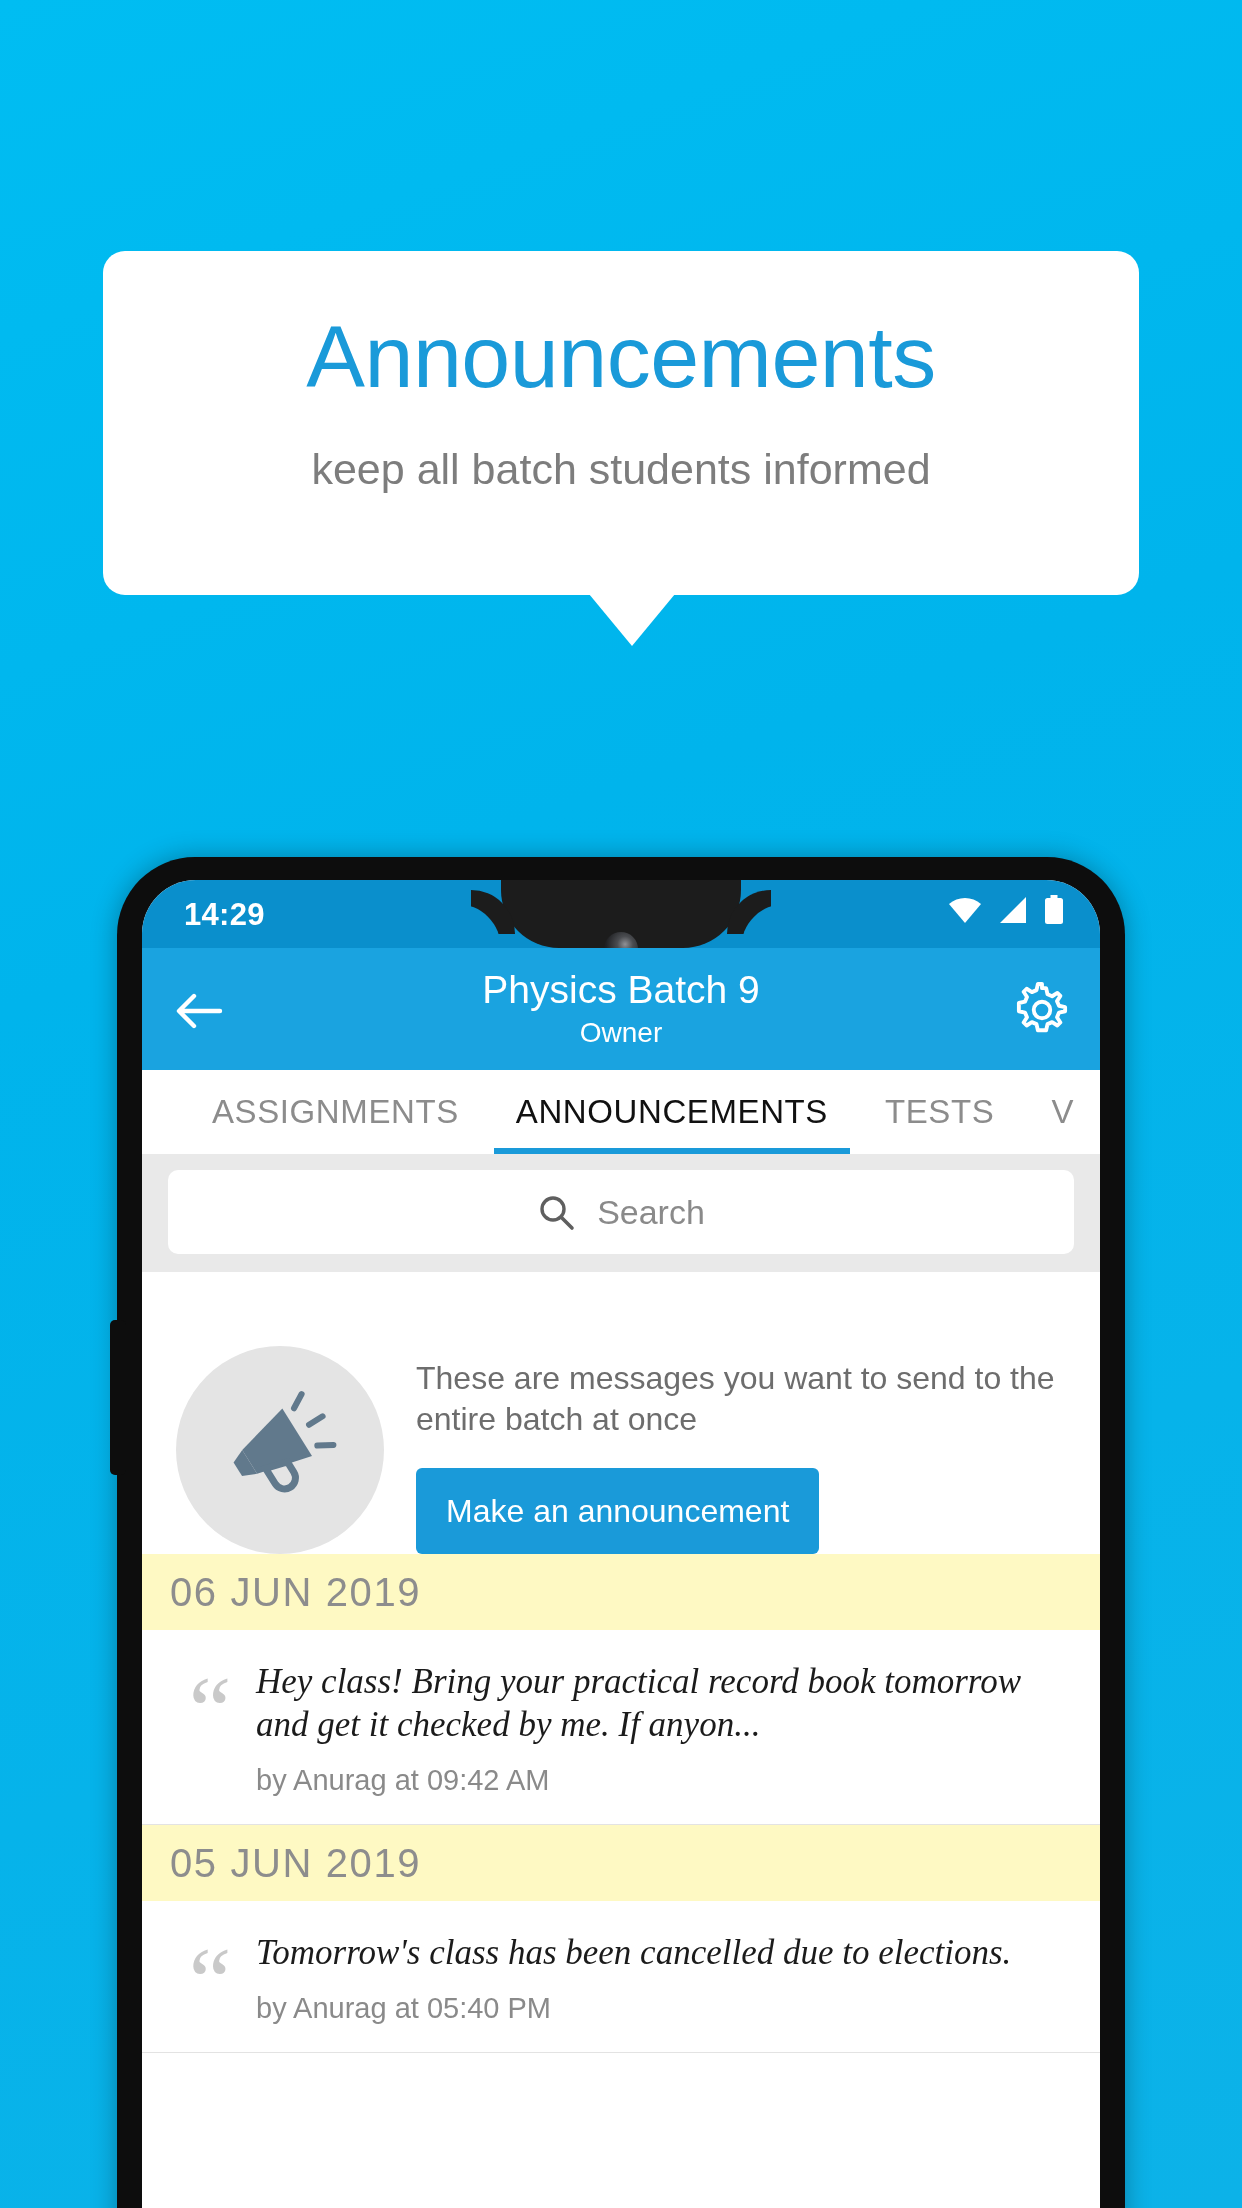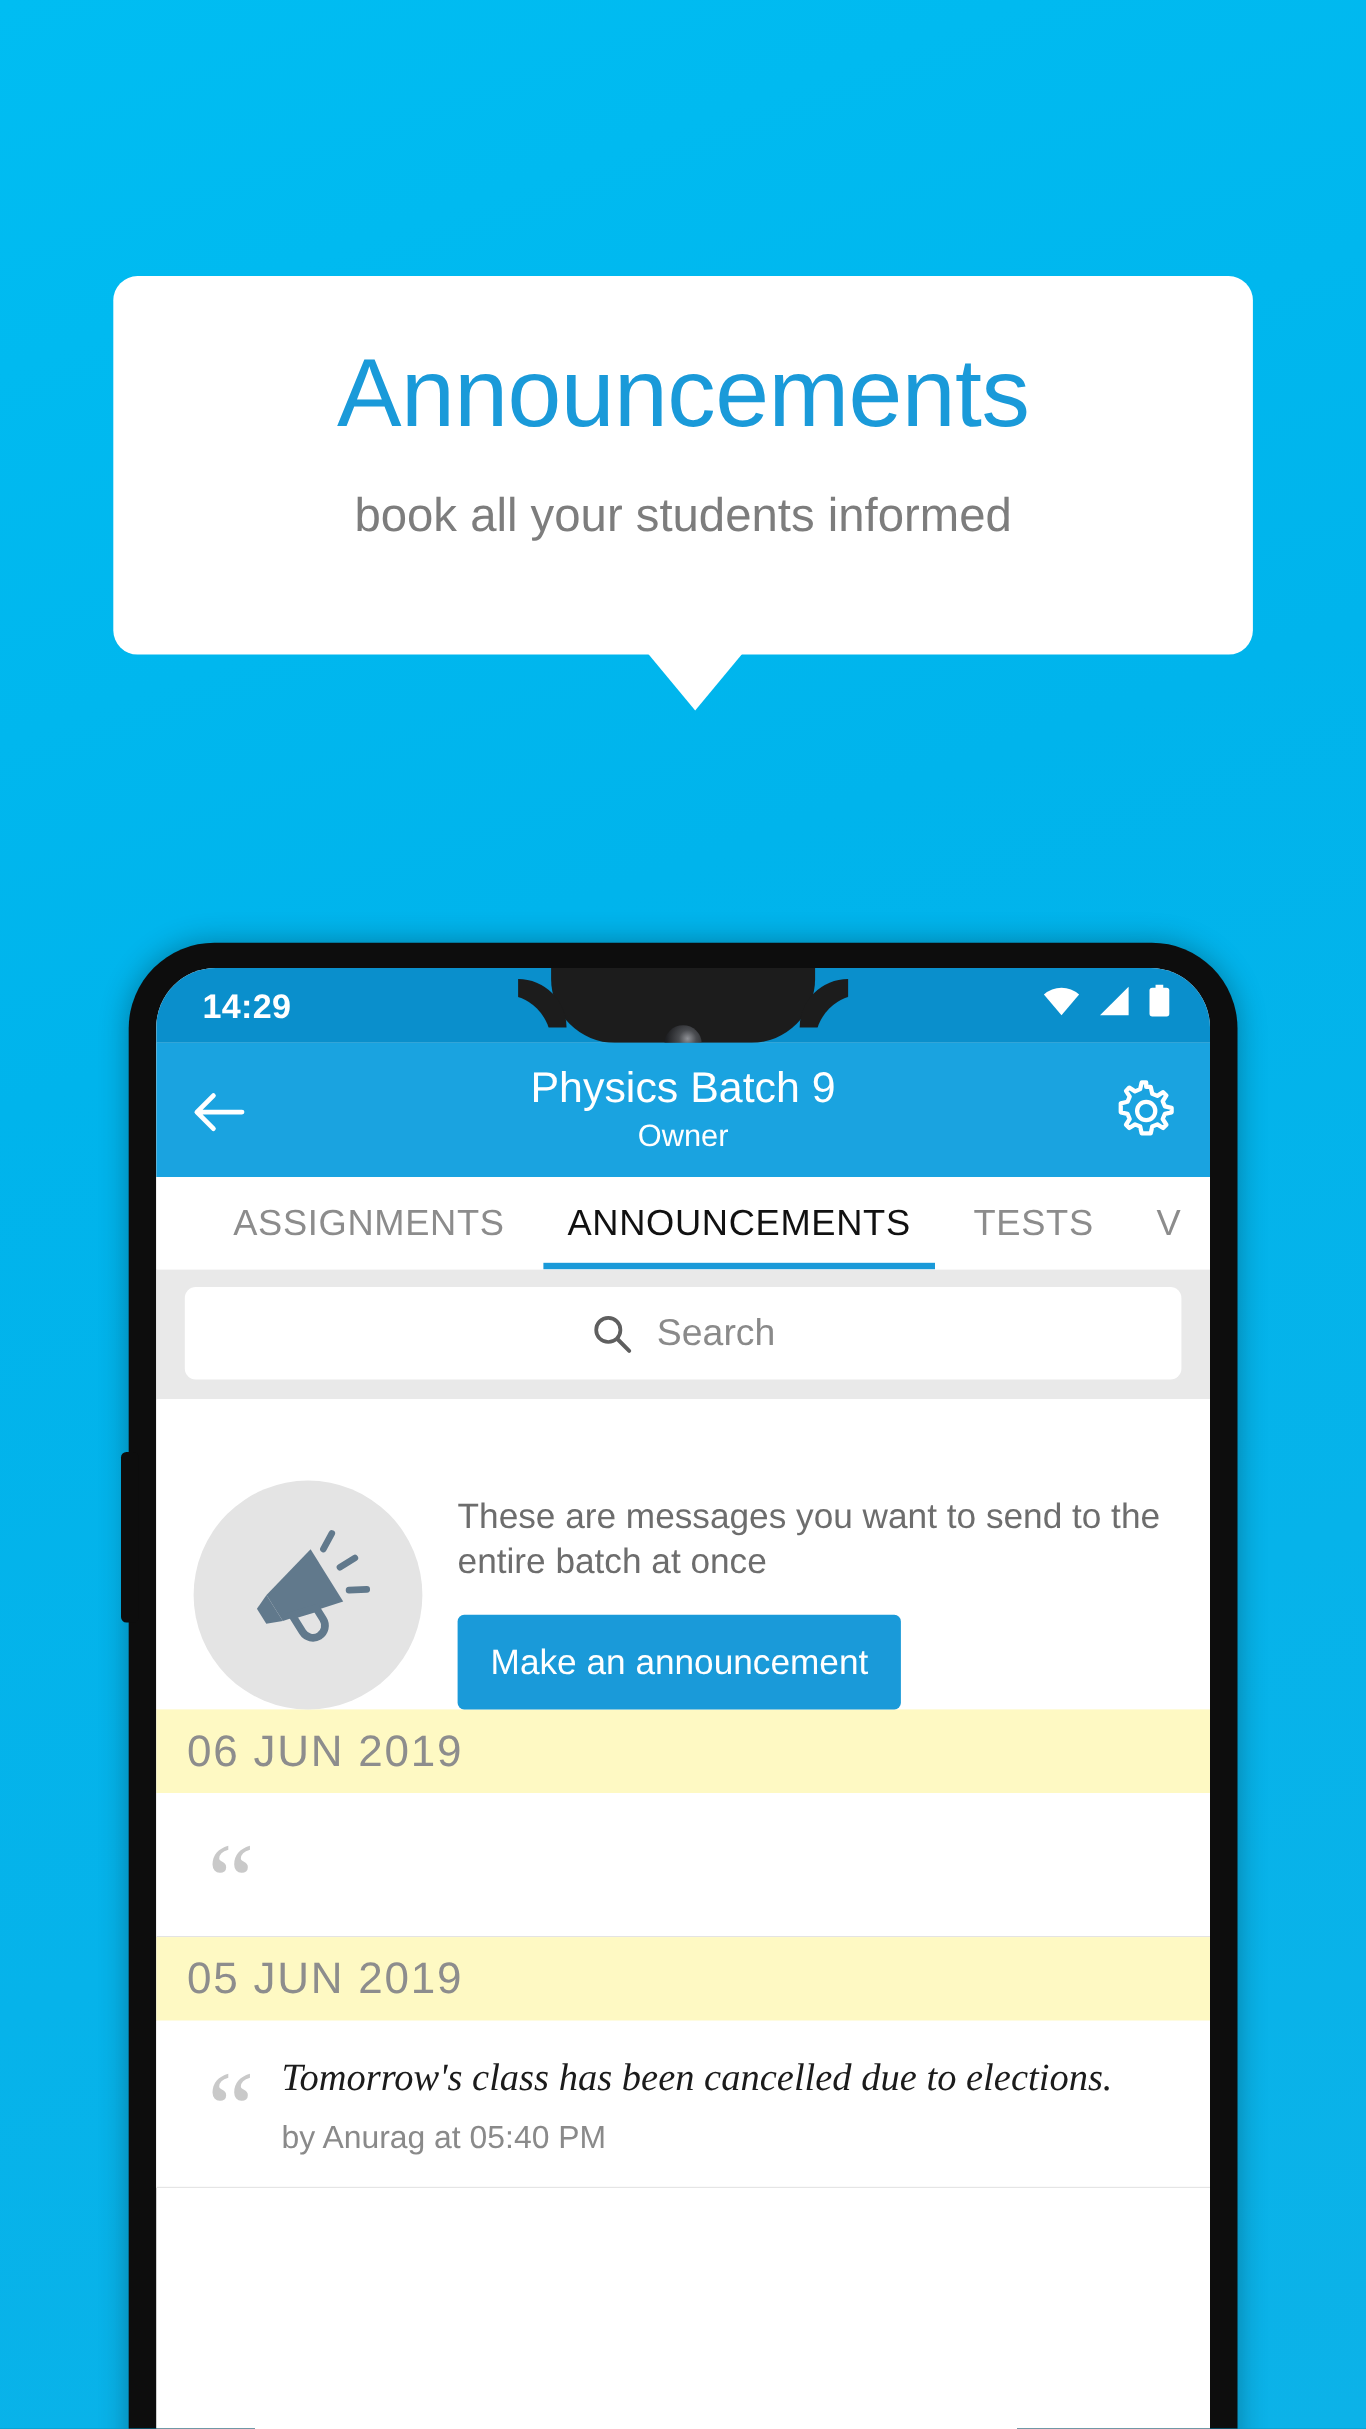--- a/index.html
+++ b/index.html
@@ -342,21 +342,21 @@
     color: #8a8a8a;
   }
 </style>
 </head>
 <body>
 
 <div id="promo-stage">
 
   <div id="headline-bubble">
     <div id="headline-title">Announcements</div>
-    <div id="headline-subtitle">book all your students informed</div>
+    <div id="headline-subtitle">keep all batch students informed</div>
   </div>
   <div id="headline-bubble-tail"></div>
 
   <div id="phone-frame"></div>
   <div class="phone-btn" id="phone-btn-power"></div>
   <div class="phone-btn" id="phone-btn-vol-up"></div>
   <div class="phone-btn" id="phone-btn-vol-dn"></div>
 
   <div id="phone-screen">
 
@@ -426,20 +426,24 @@
       </div>
       <div id="promo-body">
         <div id="promo-text">These are messages you want to send to the entire batch at once</div>
         <div id="make-announcement-button">Make an announcement</div>
       </div>
     </div>
 
     <div class="date-header">06  JUN  2019</div>
     <div class="announcement-item">
       <div class="quote-mark">“</div>
+      <div class="announcement-body">
+        <div class="announcement-text">Hey class! Bring your practical record book tomorrow and get it checked by me. If anyon...</div>
+        <div class="announcement-byline">by Anurag at 09:42 AM</div>
+      </div>
     </div>
 
     <div class="date-header">05  JUN  2019</div>
     <div class="announcement-item">
       <div class="quote-mark">“</div>
       <div class="announcement-body">
         <div class="announcement-text">Tomorrow's class has been cancelled due to elections.</div>
         <div class="announcement-byline">by Anurag at 05:40 PM</div>
       </div>
     </div>

